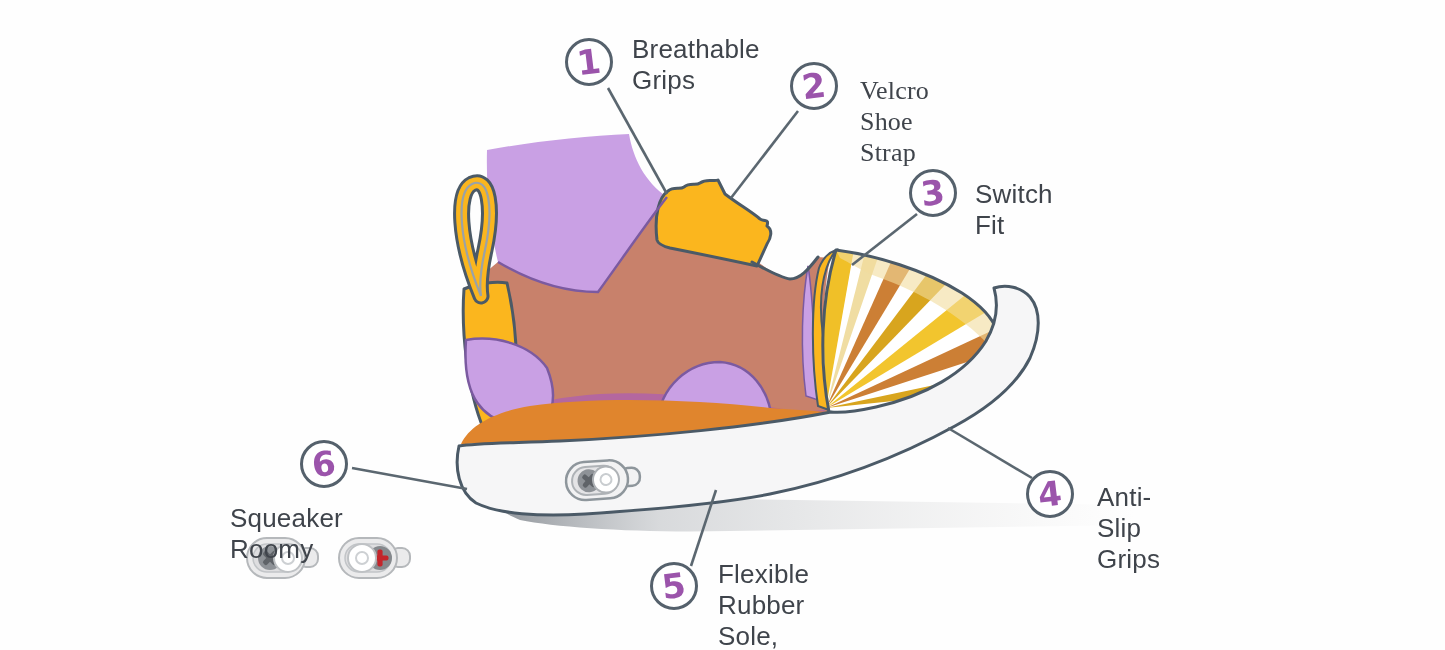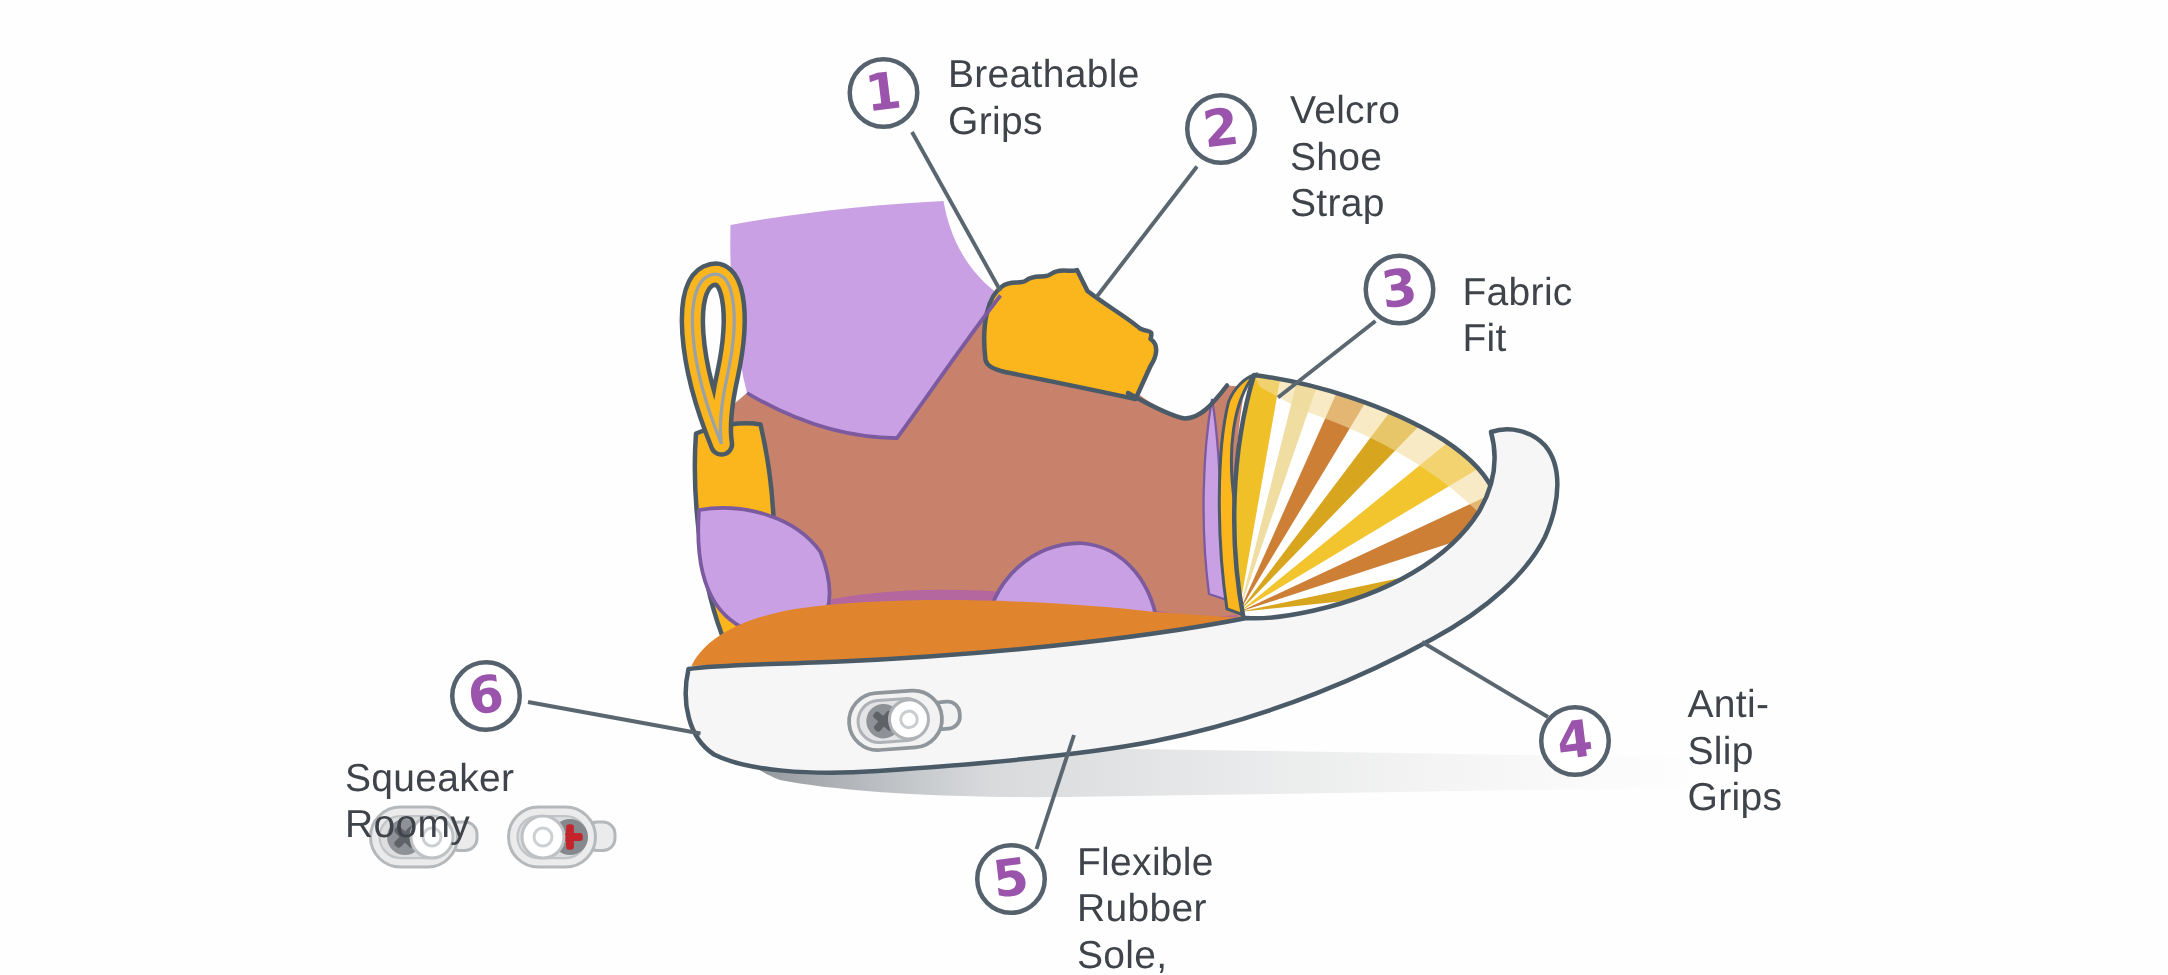--- a/index.html
+++ b/index.html
@@ -158,36 +158,36 @@
     <span>1</span>
   </div>
   <div class="callout-label" style="left:632px;top:34px;">Breathable
 Grips</div>
 </div>
 
 <div class="callout">
   <div class="num-circle" style="left:790px;top:62px;">
     <span>2</span>
   </div>
-  <div class="callout-label" style="left:860px;top:58px;">Velcro Shoe
+  <div class="callout-label" style="left:860px;top:75px;font-family:Liberation Serif, serif;">Velcro Shoe
 Strap</div>
 </div>
 
 <div class="callout">
   <div class="num-circle" style="left:909px;top:169px;">
     <span>3</span>
   </div>
-  <div class="callout-label" style="left:975px;top:179px;">Fabric Fit</div>
+  <div class="callout-label" style="left:975px;top:179px;">Switch Fit</div>
 </div>
 
 <div class="callout">
   <div class="num-circle" style="left:1026px;top:470px;">
     <span>4</span>
   </div>
-  <div class="callout-label" style="left:1097px;top:454px;margin-left:28px;">Anti-Slip
+  <div class="callout-label" style="left:1097px;top:482px;">Anti-Slip
 Grips</div>
 </div>
 
 <div class="callout">
   <div class="num-circle" style="left:650px;top:562px;">
     <span>5</span>
   </div>
   <div class="callout-label" style="left:718px;top:559px;">Flexible Rubber
 Sole, Non- Marking</div>
 </div>

